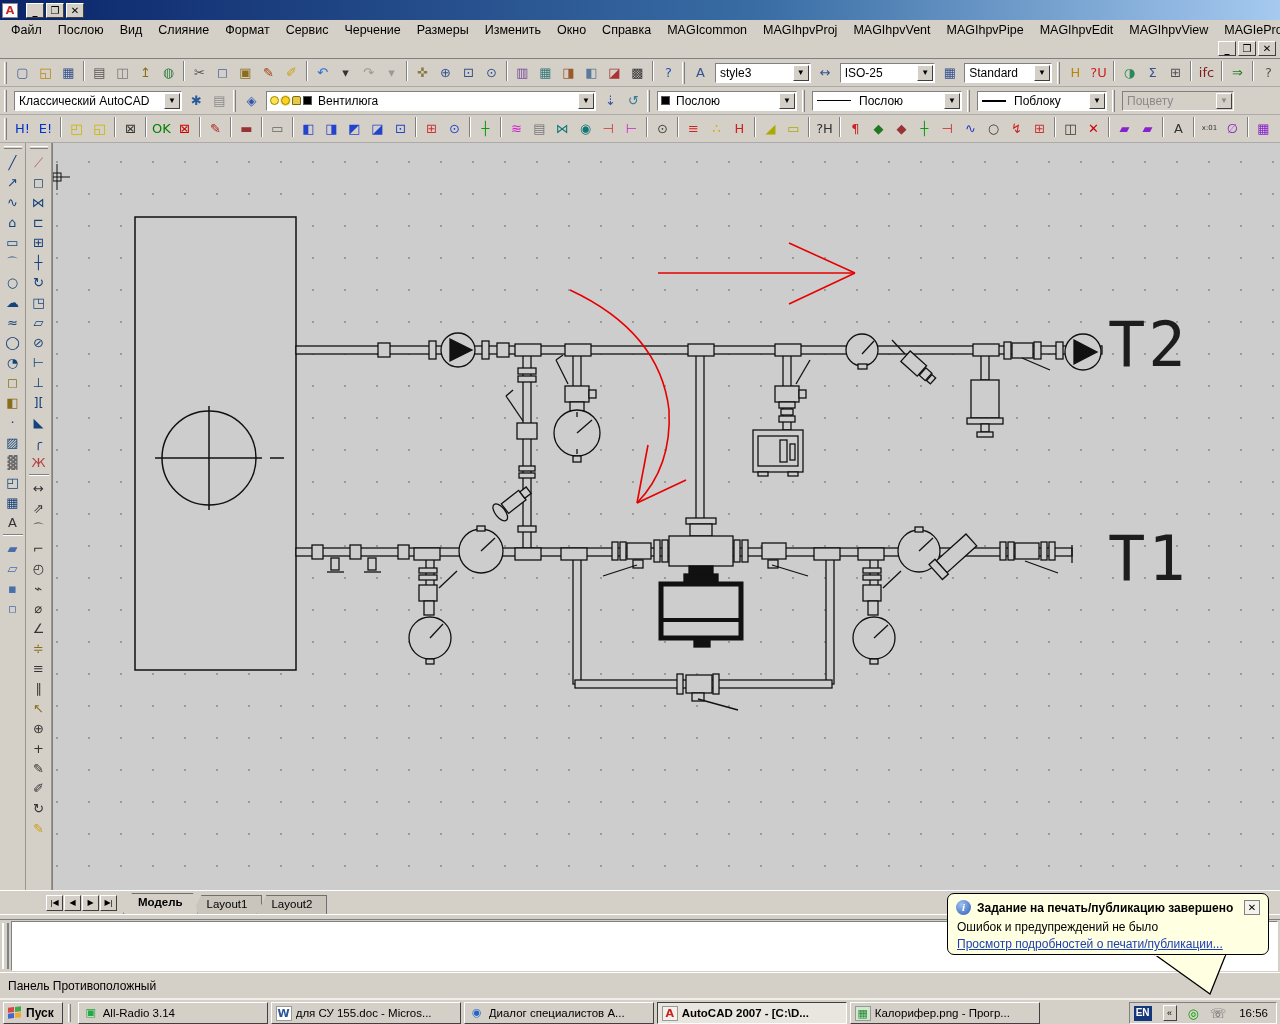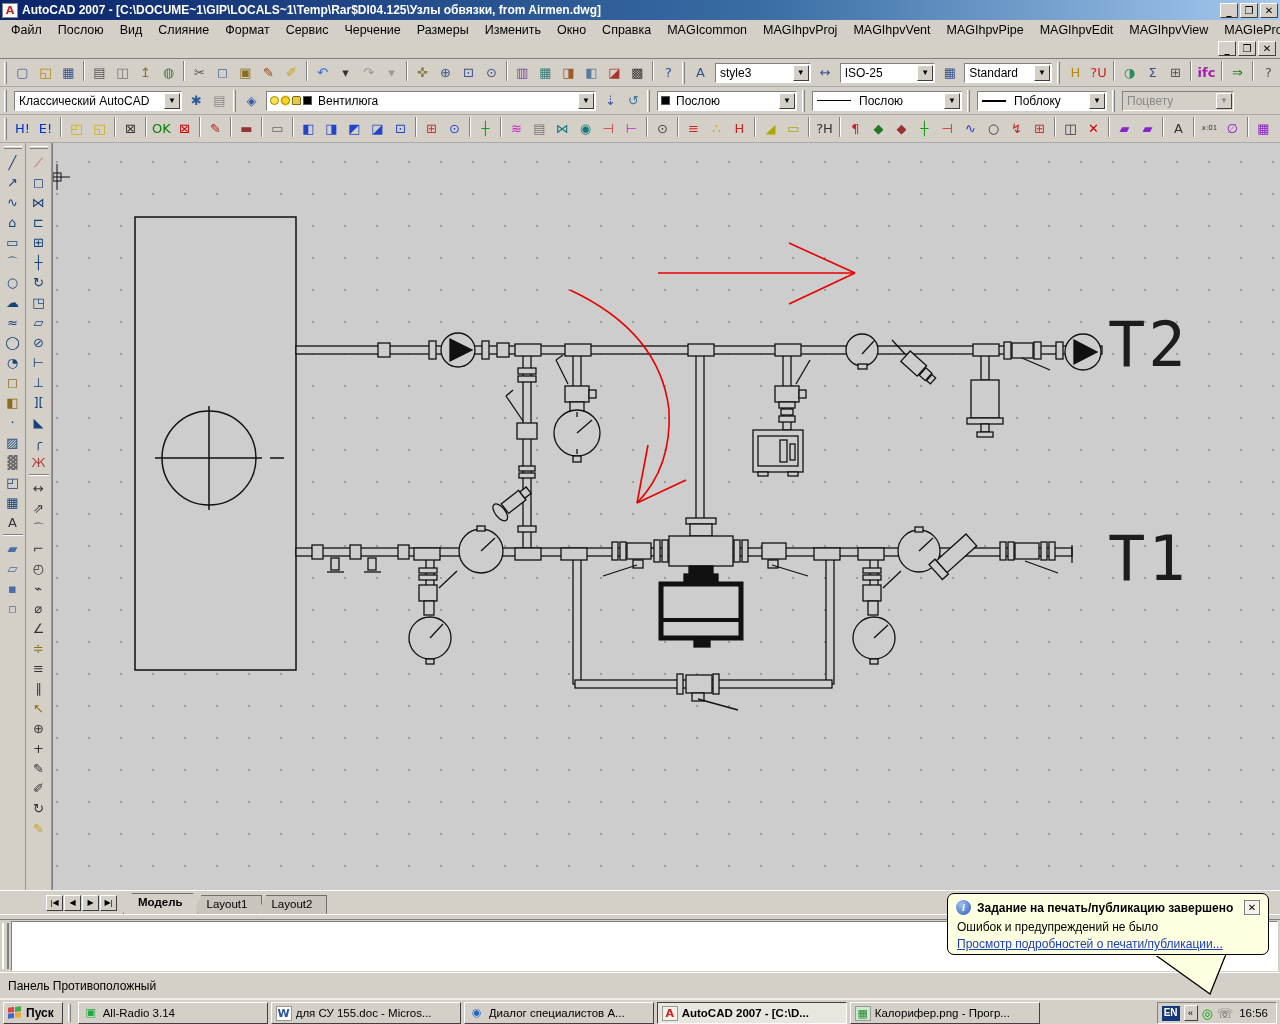--- a/index.html
+++ b/index.html
@@ -61,41 +61,40 @@
   .statusbar { height:26px; background:#d4d0c8; border-top:1px solid #fff; display:flex; align-items:center; padding-left:8px; font-size:12px; }
 
   .taskbar { height:28px; background:#d4d0c8; border-top:2px solid #f1efe9; display:flex; align-items:center; padding:0 3px; gap:3px; }
   .startbtn { height:22px; display:flex; align-items:center; gap:4px; background:#d4d0c8; border:1px solid; border-color:#fff #404040 #404040 #fff; padding:0 8px 0 4px; font:bold 12px "Liberation Sans",sans-serif; flex:none; }
   .flag { width:14px; height:12px; display:grid; grid-template-columns:6px 6px; grid-template-rows:5px 5px; gap:1px; transform:skewY(-6deg); }
   .flag i { display:block; }
   .task { height:22px; flex:0 1 190px; display:flex; align-items:center; background:#d4d0c8; border:1px solid; border-color:#fff #404040 #404040 #fff; padding:0 4px; overflow:hidden; }
   .task.active { border-color:#404040 #fff #fff #404040; background:#e9e6df; font-weight:bold; }
   .task .lbl { white-space:nowrap; overflow:hidden; font-size:11.5px; }
   .tico { width:16px; height:15px; margin-right:4px; flex:none; text-align:center; font:bold 11px/14px "DejaVu Sans",sans-serif; }
-  .tray { margin-left:auto; height:22px; display:flex; align-items:center; gap:4px; border:1px solid; border-color:#808080 #fff #fff #808080; padding:0 8px 0 4px; flex:none; }
+  .tray { margin-left:auto; height:22px; display:flex; align-items:center; gap:11px; border:1px solid; border-color:#808080 #fff #fff #808080; padding:0 8px 0 4px; flex:none; }
   .lang { background:#16367c; color:#fff; font:bold 10px/14px "Liberation Sans",sans-serif; width:18px; height:15px; text-align:center; }
   .traybtn { width:14px; height:16px; background:#d4d0c8; border:1px solid; border-color:#fff #404040 #404040 #fff; font-size:9px; line-height:14px; text-align:center; }
   .trayico { font-size:13px; line-height:1; font-family:"DejaVu Sans",sans-serif; }
   .clock { font-size:11.5px; padding-left:2px; }
 
   
   .balloon { position:absolute; left:947px; top:893px; width:322px; height:62px; background:#ffffe1; border:1px solid #000; border-radius:7px; padding:6px 8px 4px 8px; z-index:10; }
   .b-title { display:flex; align-items:center; gap:6px; font-weight:bold; font-size:12px; }
   .b-info { width:15px; height:15px; border-radius:50%; background:radial-gradient(circle at 35% 30%, #9ec1f0, #2d5bb9); color:#fff; font:bold italic 11px/15px "Liberation Serif",serif; text-align:center; flex:none; }
   .b-close { margin-left:auto; width:16px; height:15px; background:#f4f3ec; border:1px solid #808080; font:bold 10px/13px "DejaVu Sans",sans-serif; text-align:center; flex:none; }
   .b-body { font-size:12px; margin:5px 0 3px 1px; }
   .b-link { font-size:12px; color:#1b3fbb; text-decoration:underline; margin-left:1px; }
   .b-tail { position:absolute; left:1140px; top:954px; z-index:9; }
 </style>
 </head>
 <body>
 
 <div class="titlebar">
   <span class="title-icon">A</span>
-  <span class="title-text">AutoCAD 2007 - [C:\DOCUME~1\GIP\LOCALS~1\Temp\Rar$DI04.125\Узлы обвязки, from Airmen.dwg]</span>
   <span class="winbtns">
     <span class="winbtn">_</span>
     <span class="winbtn">❐</span>
     <span class="winbtn">✕</span>
   </span>
 </div>
 
 <div class="menubar">
   <div class="menurow">
       <span class="menu-item">Файл</span>
@@ -253,21 +252,21 @@
         <span class="glyph" style="color: rgb(42, 138, 90);">◑</span>
       </button>
       <button class="tb-btn">
         <span class="glyph" style="color: rgb(53, 82, 143);">Σ</span>
       </button>
       <button class="tb-btn">
         <span class="glyph" style="color: rgb(85, 85, 85);">⊞</span>
       </button>
       <i class="tb-sep"></i>
       <button class="tb-btn">
-        <span class="glyph" style="color: #a21caf; font-weight: bold;">ifc</span>
+        <span class="glyph" style="color: #7f1d1d;">ifc</span>
       </button>
       <i class="tb-sep"></i>
       <button class="tb-btn">
         <span class="glyph" style="color: rgb(28, 122, 28);">⇒</span>
       </button>
       <i class="tb-sep"></i>
       <button class="tb-btn">
         <span class="glyph" style="color: rgb(85, 85, 85);">?</span>
       </button>
     </span>

